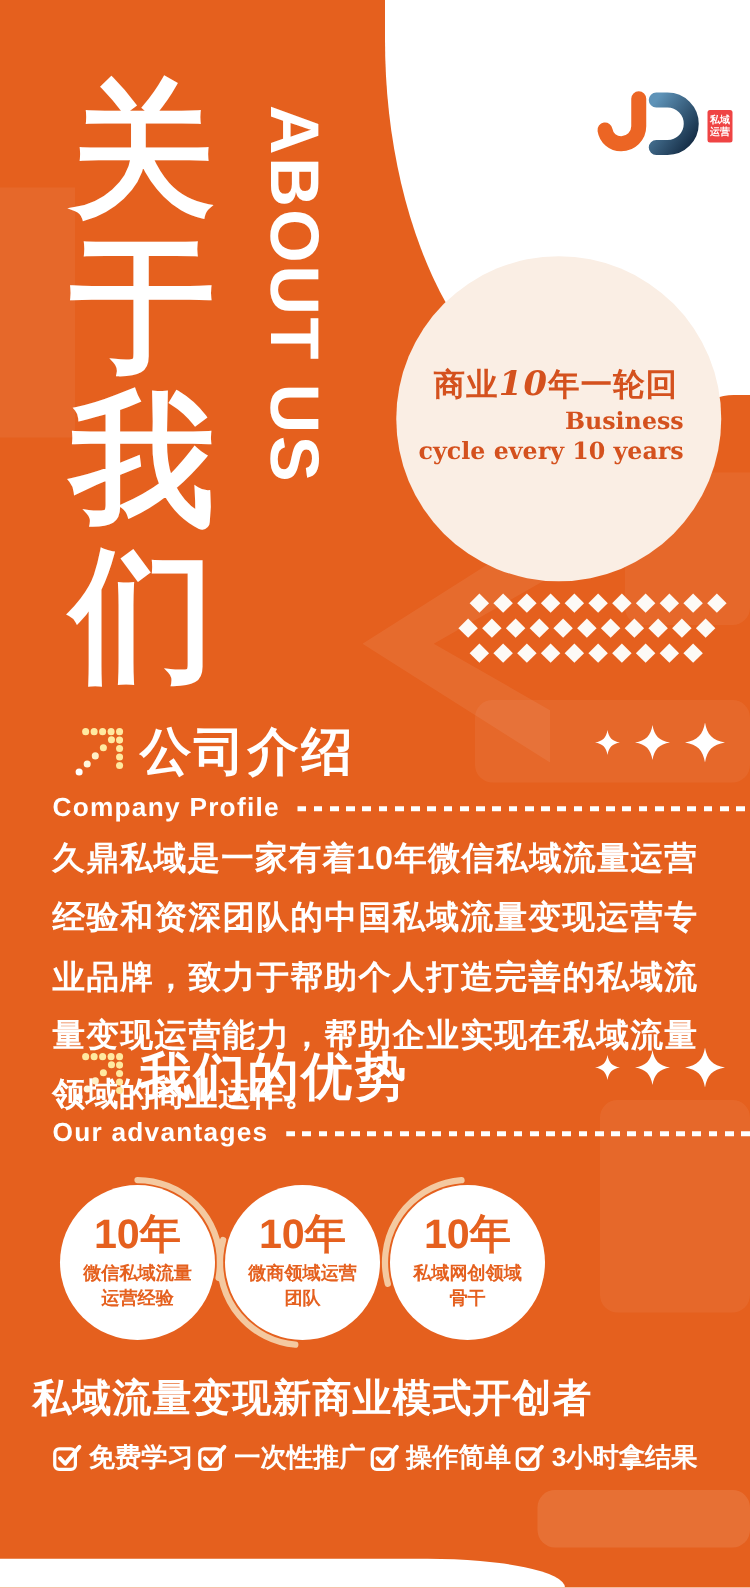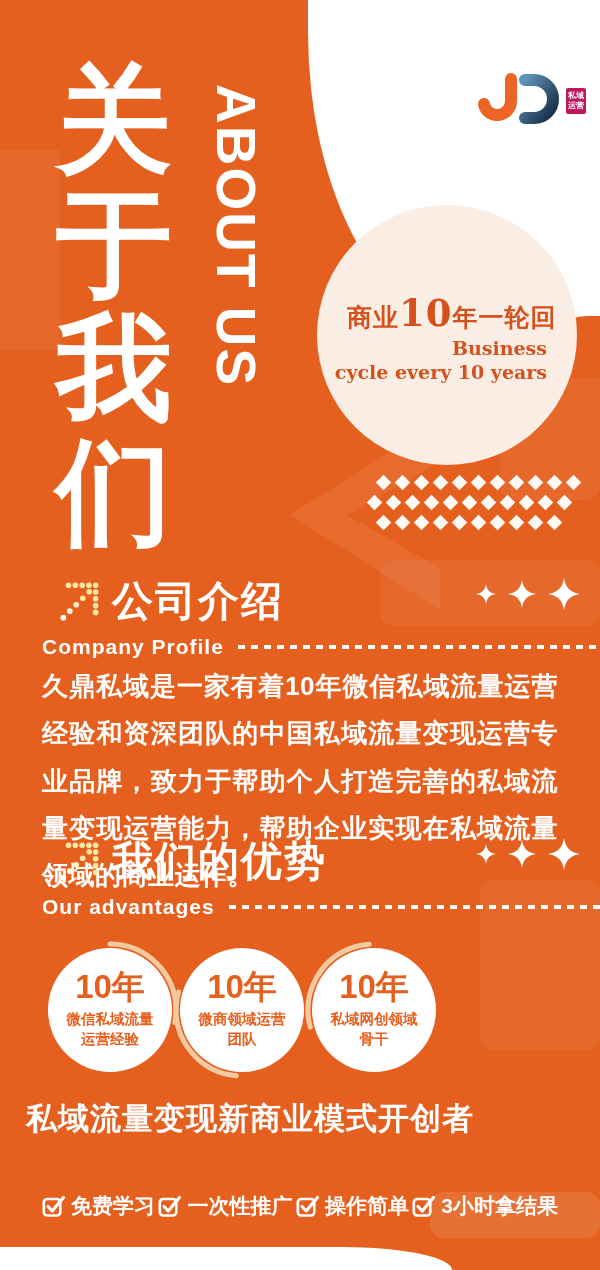--- a/index.html
+++ b/index.html
@@ -16,34 +16,34 @@
   .white-top{position:absolute;left:308px;top:0;width:292px;height:332px;background:#ffffff;
              border-bottom-left-radius:170px 300px;}
   .orange-corner{position:absolute;left:545px;top:316px;width:55px;height:62px;background:#E5601E;
                  border-top-left-radius:42px;}
   .white-bottom{position:absolute;left:0;top:1247px;width:452px;height:23px;background:#ffffff;
                 border-top-right-radius:110px 23px;}
 
   
   .logo{position:absolute;top:70px;right:14px;display:flex;align-items:center;}
   .logo-name{font-size:40px;font-weight:900;color:#EC6524;letter-spacing:2px;margin-left:4px;}
-  .logo-badge{margin-left:5px;margin-top:4px;background:#be185d;border-radius:2px;
+  .logo-badge{margin-left:5px;margin-top:4px;background:#ef4444;border-radius:2px;
               color:#fff;font-size:8px;line-height:10px;padding:3px 2px;text-align:center;font-weight:700;}
 
   
   .v-title{position:absolute;left:44px;top:58px;width:140px;color:#fff;
            font-size:116px;font-weight:900;line-height:124px;text-align:center;}
   .v-en{position:absolute;left:268px;top:84px;transform:rotate(90deg);transform-origin:0 0;
         color:#fff;font-size:55px;font-weight:900;letter-spacing:2px;white-space:nowrap;}
 
   
   .bubble{position:absolute;left:317px;top:205px;width:260px;height:260px;border-radius:50%;
           background:#FAEEE4;color:#D4511E;font-family:"DejaVu Serif", serif;}
   .bubble-zh{margin:86px 0 2px 30px;font-size:25px;font-weight:700;letter-spacing:1px;}
-  .bubble-zh .num{font-size:37px;font-weight:700;}
+  .bubble-zh .num{font-size:27px;font-style:italic;font-weight:700;}
   .bubble-en{text-align:right;padding-right:30px;font-size:19px;font-weight:700;line-height:1.25;}
 
   
   .diamonds{position:absolute;left:378px;top:477px;}
   .d-row{display:flex;height:15px;margin-bottom:5px;}
   .d-row span{width:11px;height:11px;background:#FDFAF6;transform:rotate(45deg);margin-right:8px;flex:none;}
   .d-row.offset{margin-left:-9px;}
 
   
   .sec{position:absolute;left:0;width:600px;}
@@ -68,21 +68,21 @@
   .adv-inner{position:absolute;left:8px;top:8px;width:124px;height:124px;border-radius:50%;background:#fff;
              display:flex;flex-direction:column;align-items:center;justify-content:center;text-align:center;}
   .adv-years{color:#E5601E;font-size:33px;font-weight:900;line-height:1;margin-bottom:7px;}
   .adv-line{color:#E5601E;font-size:14.5px;font-weight:800;line-height:1.35;}
 
   
   .headline{position:absolute;left:0;top:1098px;width:500px;text-align:center;color:#fff;
             font-size:31px;font-weight:900;letter-spacing:1px;}
   .features{position:absolute;left:0;top:1152px;width:600px;display:flex;justify-content:space-between;
             padding:0 42px;box-sizing:border-box;}
-  .feature{display:flex;align-items:center;color:#fff;font-size:21px;font-weight:800;margin-top:40px;}
+  .feature{display:flex;align-items:center;color:#fff;font-size:21px;font-weight:800;}
   .feature svg{margin-right:5px;flex:none;}
 </style>
 </head>
 <body>
 
 <div class="poster">
 
   <div class="tex" style="left:430px;top:180px;width:170px;height:120px;"></div>
   <div class="tex" style="left:500px;top:350px;width:100px;height:150px;"></div>
   <div class="tex" style="left:380px;top:560px;width:220px;height:66px;"></div>

